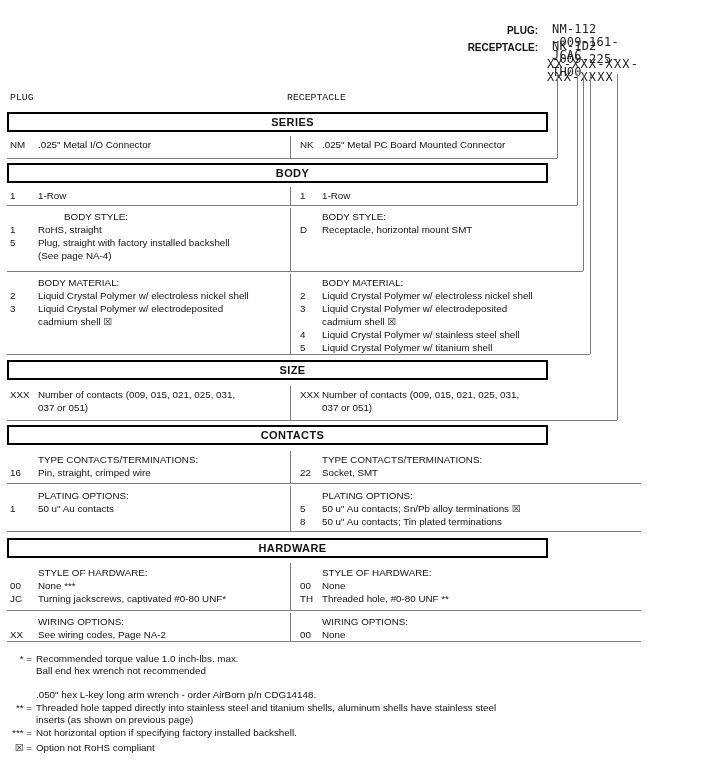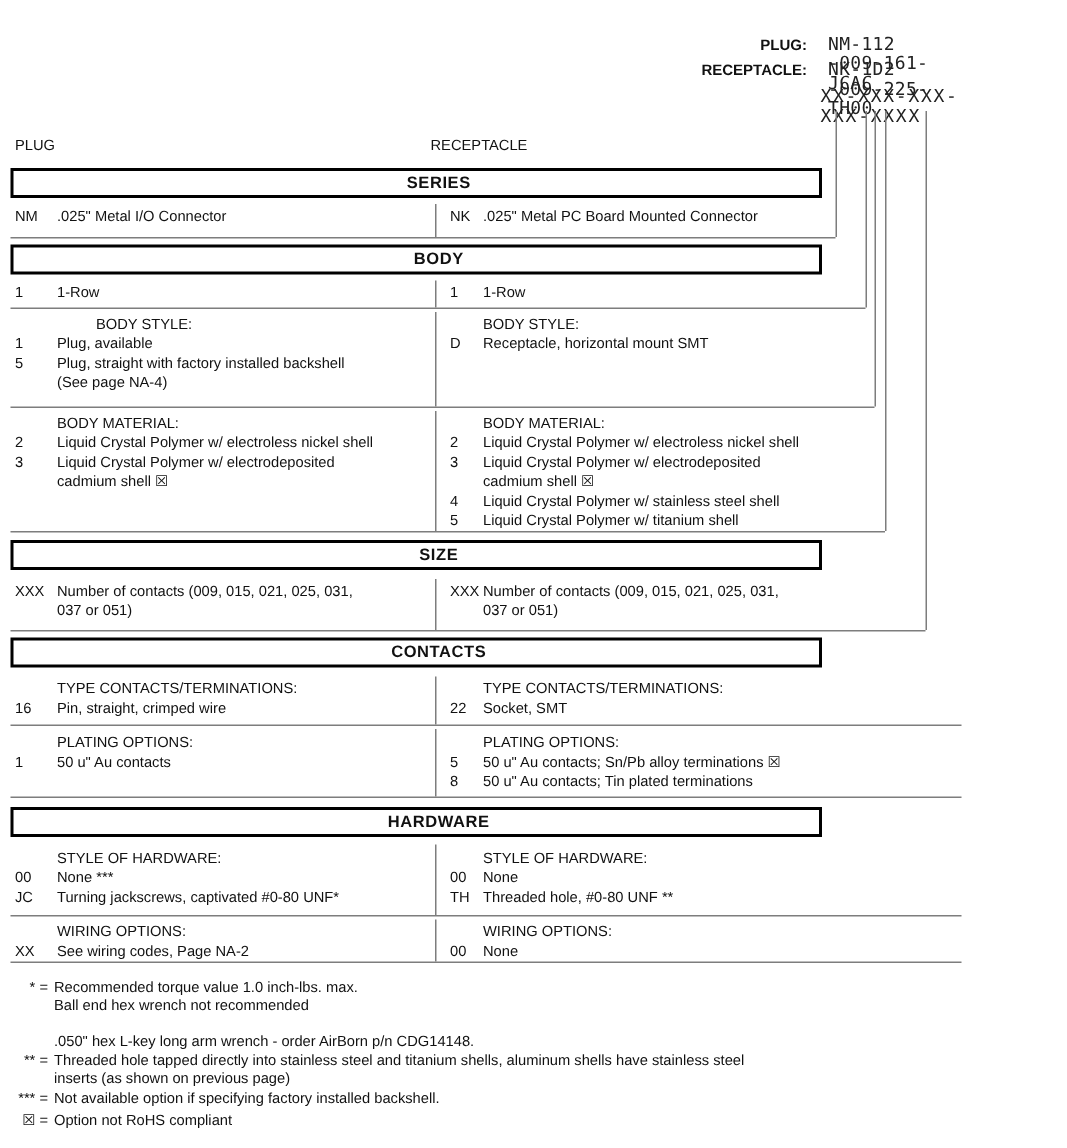--- a/index.html
+++ b/index.html
@@ -11,21 +11,21 @@
   .bar{position:absolute;left:7px;width:541px;height:20px;box-sizing:border-box;
        border:2px solid #000;text-align:center;font-weight:bold;font-size:11px;
        line-height:16px;letter-spacing:0.4px;padding-left:30px;}
   .row .code{display:inline-block;min-width:28px;}
   .row-r .code{display:inline-block;min-width:22px;}
   .pnlabel{position:absolute;left:381px;width:157px;text-align:right;
            font-weight:bold;font-size:10px;line-height:13px;}
   .pnvalue{position:absolute;font-family:"DejaVu Sans Mono",monospace;
            font-size:12px;line-height:13px;letter-spacing:0.2px;color:#222;}
   .mask{letter-spacing:1.15px;}
-  .colhead{font-size:9.8px;}
+  .colhead{font-size:9.8px;font-family:Liberation Mono, monospace;}
   .fnote{position:absolute;left:0;white-space:nowrap;line-height:11px;}
   .fmark{display:inline-block;width:32px;text-align:right;margin-right:4px;}
 </style>
 </head>
 <body>
 
 <div class="page">
 
   <div class="pnlabel" style="top:24px">PLUG:</div>
   <div class="pnvalue" style="left:552px;top:23px">NM-112 -009-161-JCAC</div>
@@ -52,21 +52,21 @@
   <div class="abs row-r" style="left:300px;top:139px"><span class="code">NK</span><span>.025" Metal PC Board Mounted Connector</span></div>
   <div class="hline" style="left:7px;top:158px;width:550px"></div>
 
   <div class="bar" style="top:163px">BODY</div>
   <div class="abs row" style="left:10px;top:190px"><span class="code">1</span><span>1-Row</span></div>
   <div class="vline" style="left:290px;top:187px;height:18px"></div>
   <div class="abs row-r" style="left:300px;top:190px"><span class="code">1</span><span>1-Row</span></div>
   <div class="hline" style="left:7px;top:205px;width:570px"></div>
 
   <div class="abs" style="left:64px;top:211px">BODY STYLE:</div>
-  <div class="abs row" style="left:10px;top:224px"><span class="code">1</span><span>Plug, available</span></div>
+  <div class="abs row" style="left:10px;top:224px"><span class="code">1</span><span>RoHS, straight</span></div>
   <div class="abs row" style="left:10px;top:237px"><span class="code">5</span><span>Plug, straight with factory installed backshell</span></div>
   <div class="abs row" style="left:10px;top:250px"><span class="code"></span><span>(See page NA-4)</span></div>
   <div class="vline" style="left:290px;top:208px;height:63px"></div>
   <div class="abs" style="left:322px;top:211px">BODY STYLE:</div>
   <div class="abs row-r" style="left:300px;top:224px"><span class="code">D</span><span>Receptacle, horizontal mount SMT</span></div>
   <div class="hline" style="left:7px;top:271px;width:576px"></div>
 
   <div class="abs" style="left:38px;top:277px">BODY MATERIAL:</div>
   <div class="abs row" style="left:10px;top:290px"><span class="code">2</span><span>Liquid Crystal Polymer w/ electroless nickel shell</span></div>
   <div class="abs row" style="left:10px;top:303px"><span class="code">3</span><span>Liquid Crystal Polymer w/ electrodeposited</span></div>
@@ -119,16 +119,16 @@
   <div class="vline" style="left:290px;top:613px;height:28px"></div>
   <div class="abs" style="left:322px;top:616px">WIRING OPTIONS:</div>
   <div class="abs row-r" style="left:300px;top:629px"><span class="code">00</span><span>None</span></div>
   <div class="hline" style="left:7px;top:641px;width:681px"></div>
 
   <div class="fnote" style="top:653px"><span class="fmark">* =</span><span>Recommended torque value 1.0 inch-lbs. max.</span></div>
   <div class="fnote" style="top:665px"><span class="fmark"></span><span>Ball end hex wrench not recommended</span></div>
   <div class="fnote" style="top:689px"><span class="fmark"></span><span>.050" hex L-key long arm wrench - order AirBorn p/n CDG14148.</span></div>
   <div class="fnote" style="top:702px"><span class="fmark">** =</span><span>Threaded hole tapped directly into stainless steel and titanium shells, aluminum shells have stainless steel</span></div>
   <div class="fnote" style="top:714px"><span class="fmark"></span><span>inserts (as shown on previous page)</span></div>
-  <div class="fnote" style="top:727px"><span class="fmark">*** =</span><span>Not available option if specifying factory installed backshell.</span></div>
+  <div class="fnote" style="top:727px"><span class="fmark">*** =</span><span>Not horizontal option if specifying factory installed backshell.</span></div>
   <div class="fnote" style="top:742px"><span class="fmark">☒ =</span><span>Option not RoHS compliant</span></div>
 
 </div>
 
 </body></html>

